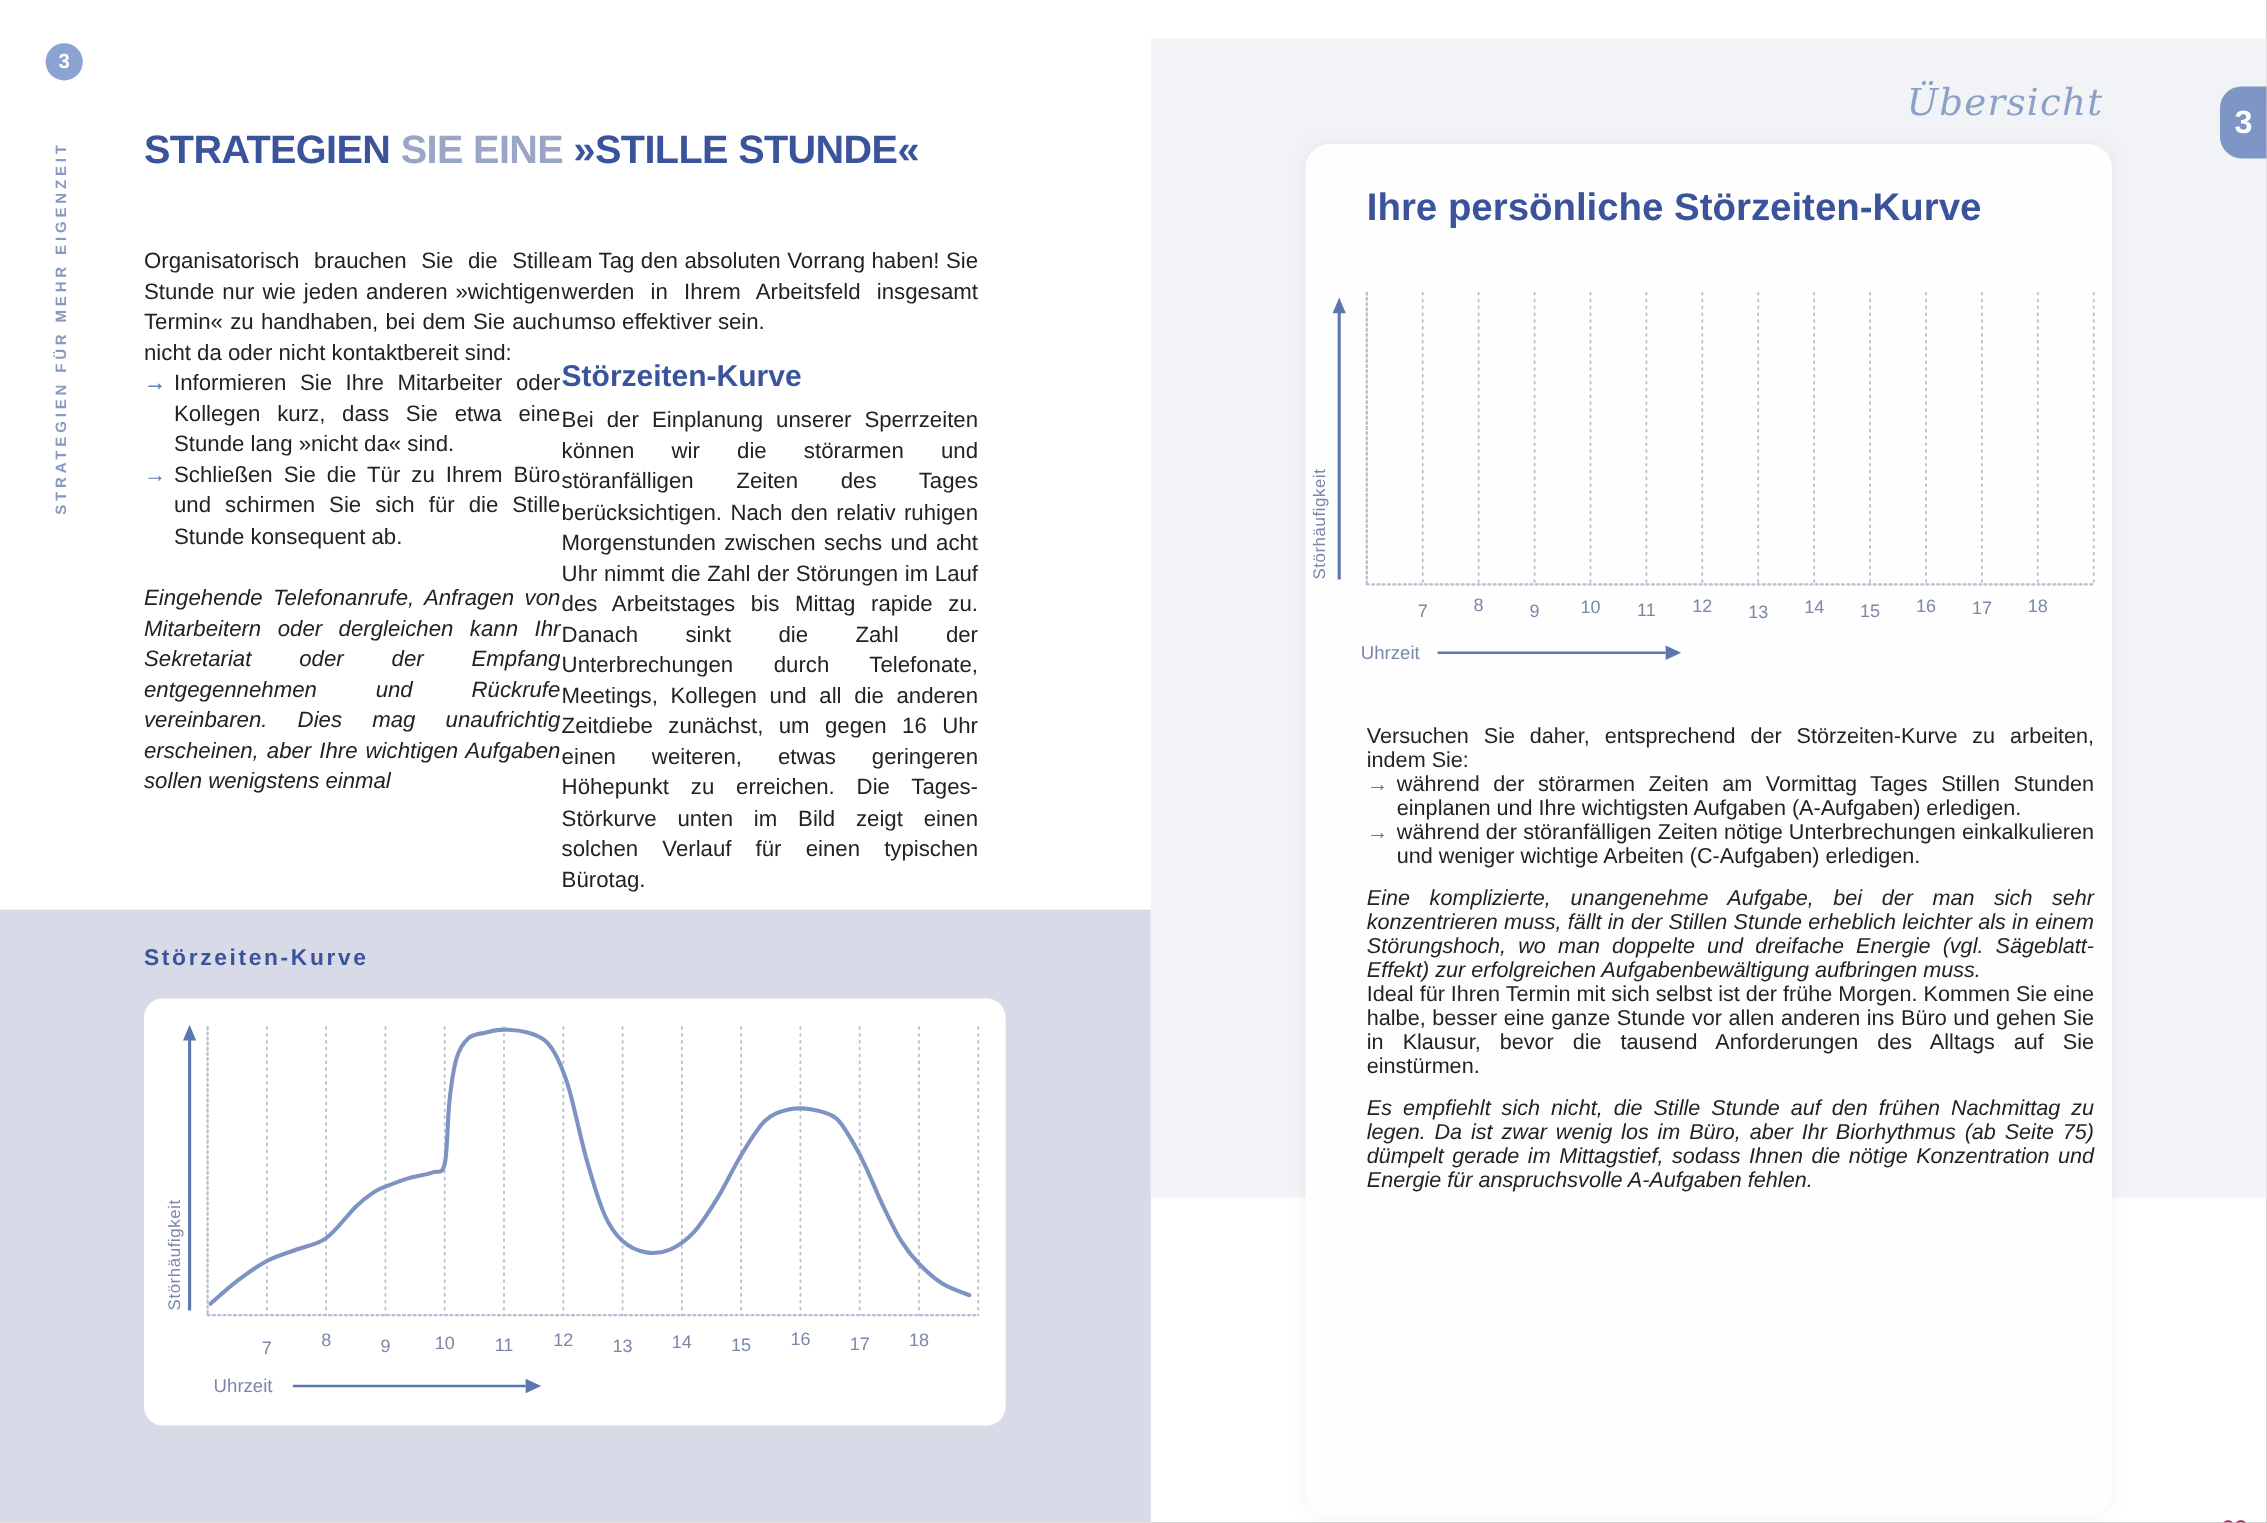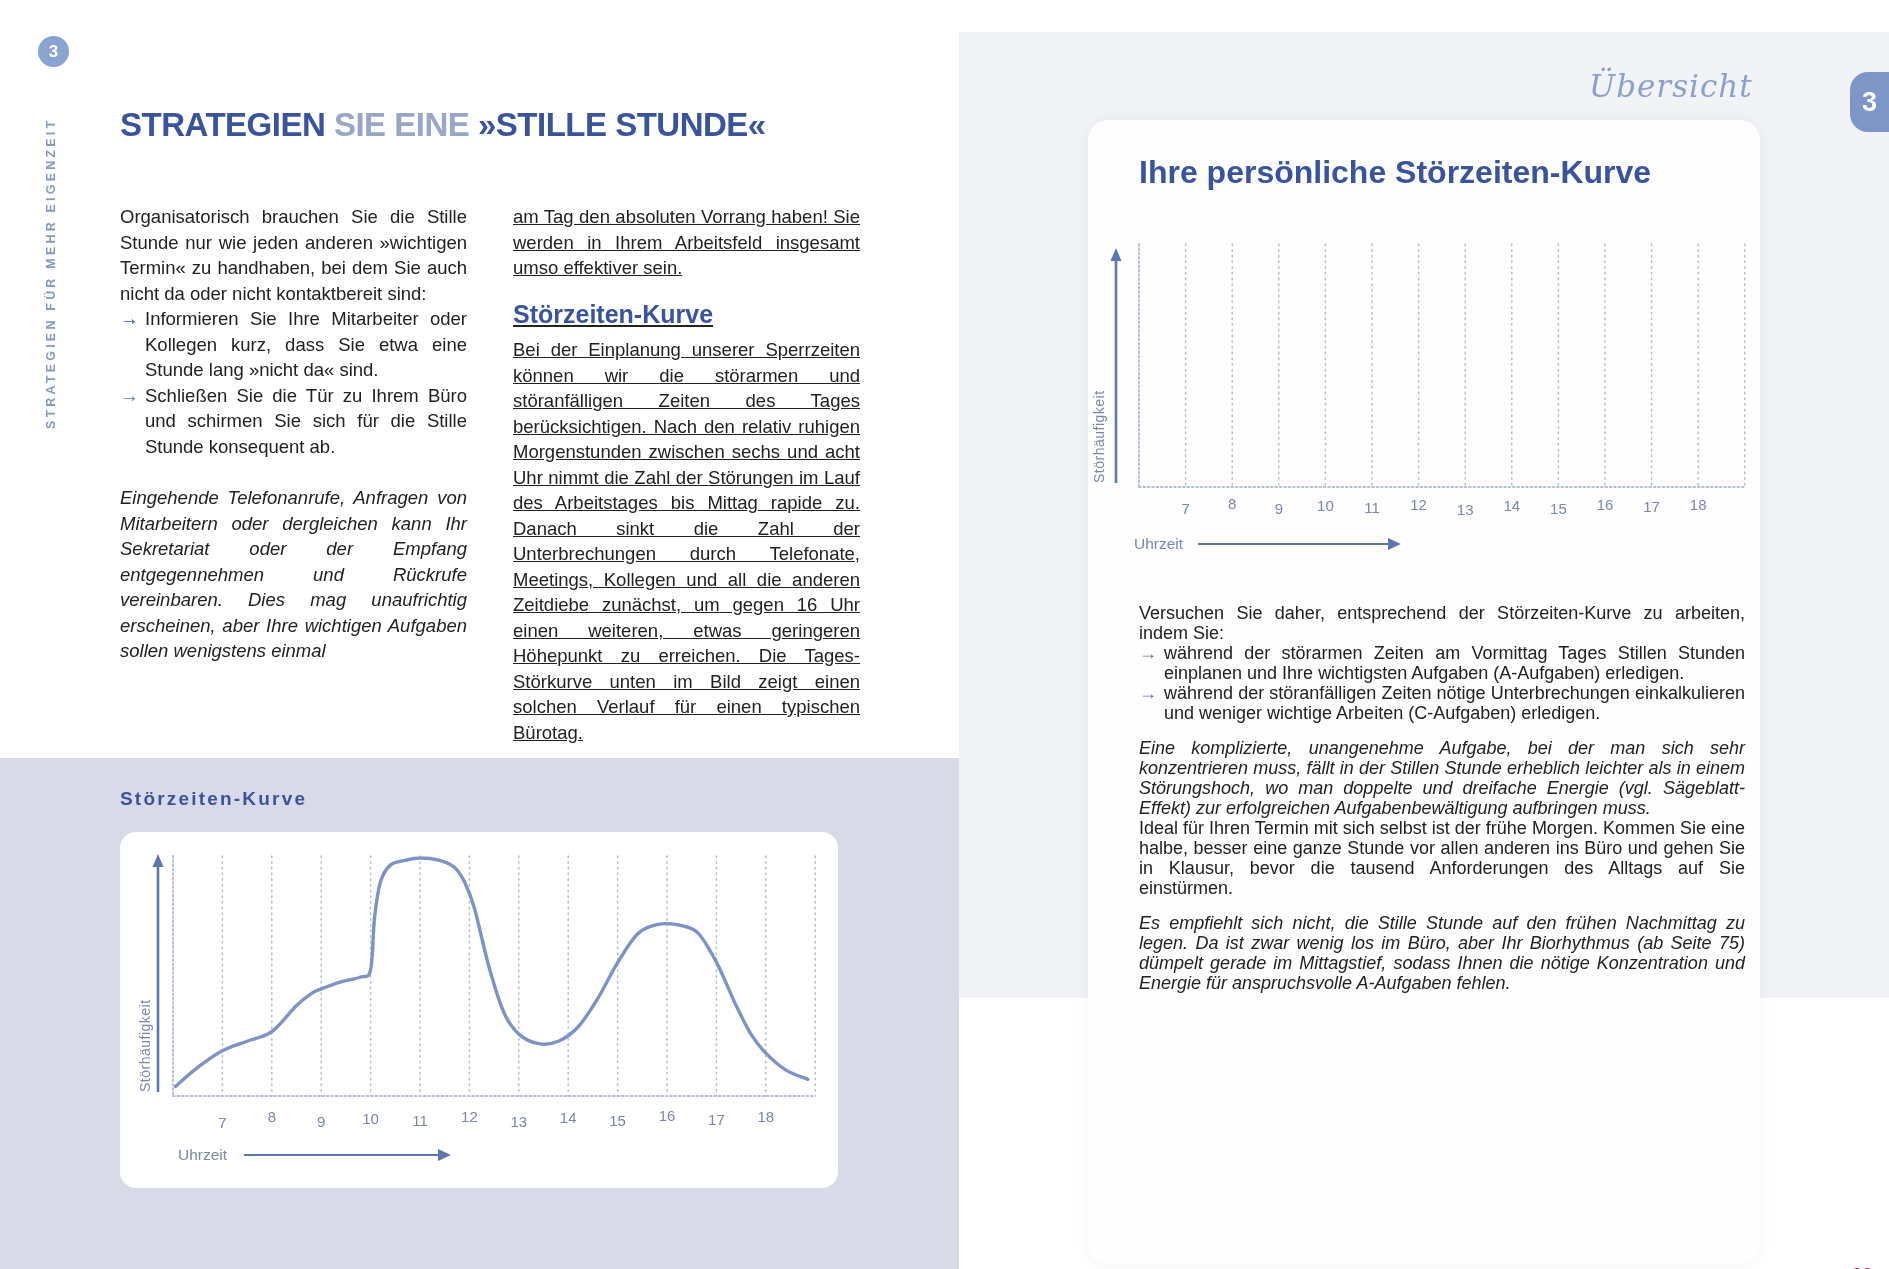--- a/index.html
+++ b/index.html
@@ -10,21 +10,21 @@
   .page-left{left:0;top:0;width:959px;height:1269px;background:#ffffff;}
   .badge{left:38px;top:36px;width:31px;height:31px;border-radius:50%;background:#8ba3d0;
          color:#fff;font-weight:bold;font-size:17px;line-height:31px;text-align:center;}
   .side-label{left:44px;top:84px;height:345px;writing-mode:vertical-rl;transform:rotate(180deg);
          font-size:12.5px;letter-spacing:3.2px;color:#8699bf;font-weight:600;white-space:nowrap;}
   h1.title{left:120px;top:106px;margin:0;font-size:33px;font-weight:bold;letter-spacing:-.5px;white-space:nowrap;}
   .t-dark{color:#3a539b;}
   .t-light{color:#9aa6c6;}
   .col{width:347px;font-size:18.5px;line-height:25.5px;text-align:justify;hyphens:auto;-webkit-hyphens:auto;}
   .col1{left:120px;top:204px;}
-  .col2{left:513px;top:204px;text-decoration:underline;}
+  .col2{left:468px;top:204px;}
   .col p{margin:0;}
   .col p.sp{margin-top:26px;font-style:italic;}
   ul.arrows{list-style:none;margin:0;padding:0;}
   ul.arrows li{position:relative;padding-left:25px;}
   .arr{position:absolute;left:0;top:0;color:#5c77b0;font-weight:bold;}
   h2.sec{margin:21px 0 10px 0;font-size:25px;font-weight:bold;color:#3a539b;text-align:left;}
   .lavender{left:0;top:758px;width:959px;height:511px;background:#d9dae8;}
   .panel-title{left:120px;top:30px;font-size:19px;font-weight:bold;letter-spacing:2.2px;color:#3a539b;}
   .chart-card{left:120px;top:74px;width:718px;height:356px;background:#ffffff;border-radius:16px;}
   .chart-card svg,.rchart svg{display:block;width:100%;height:100%;}

